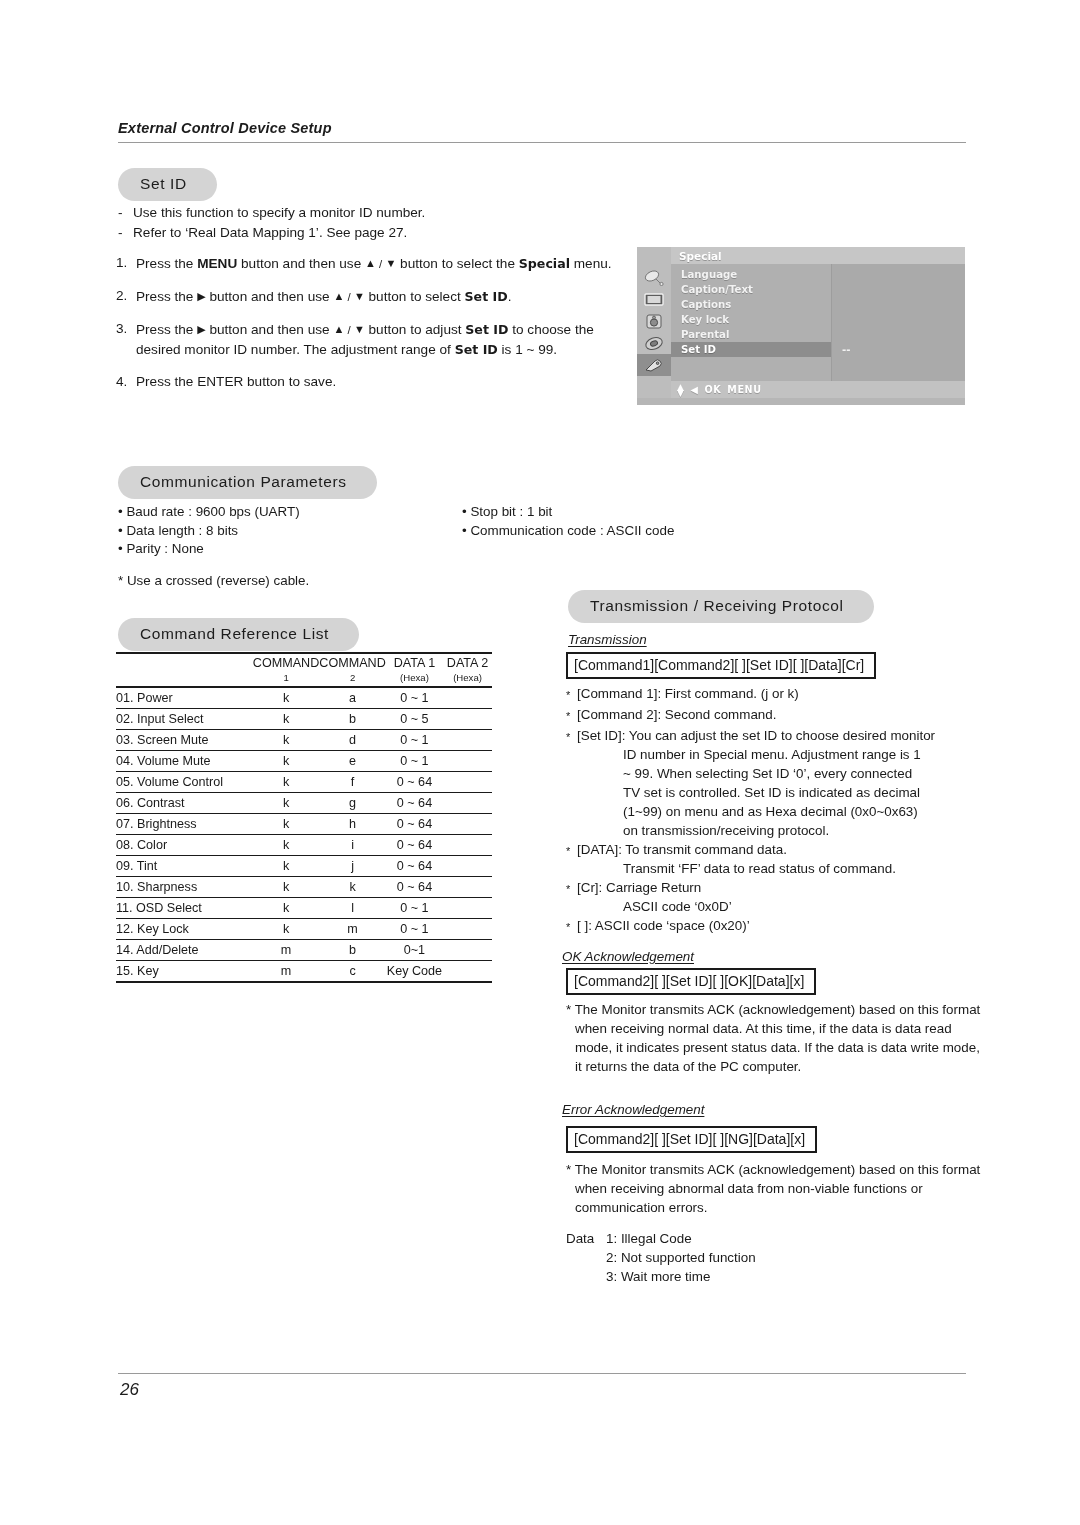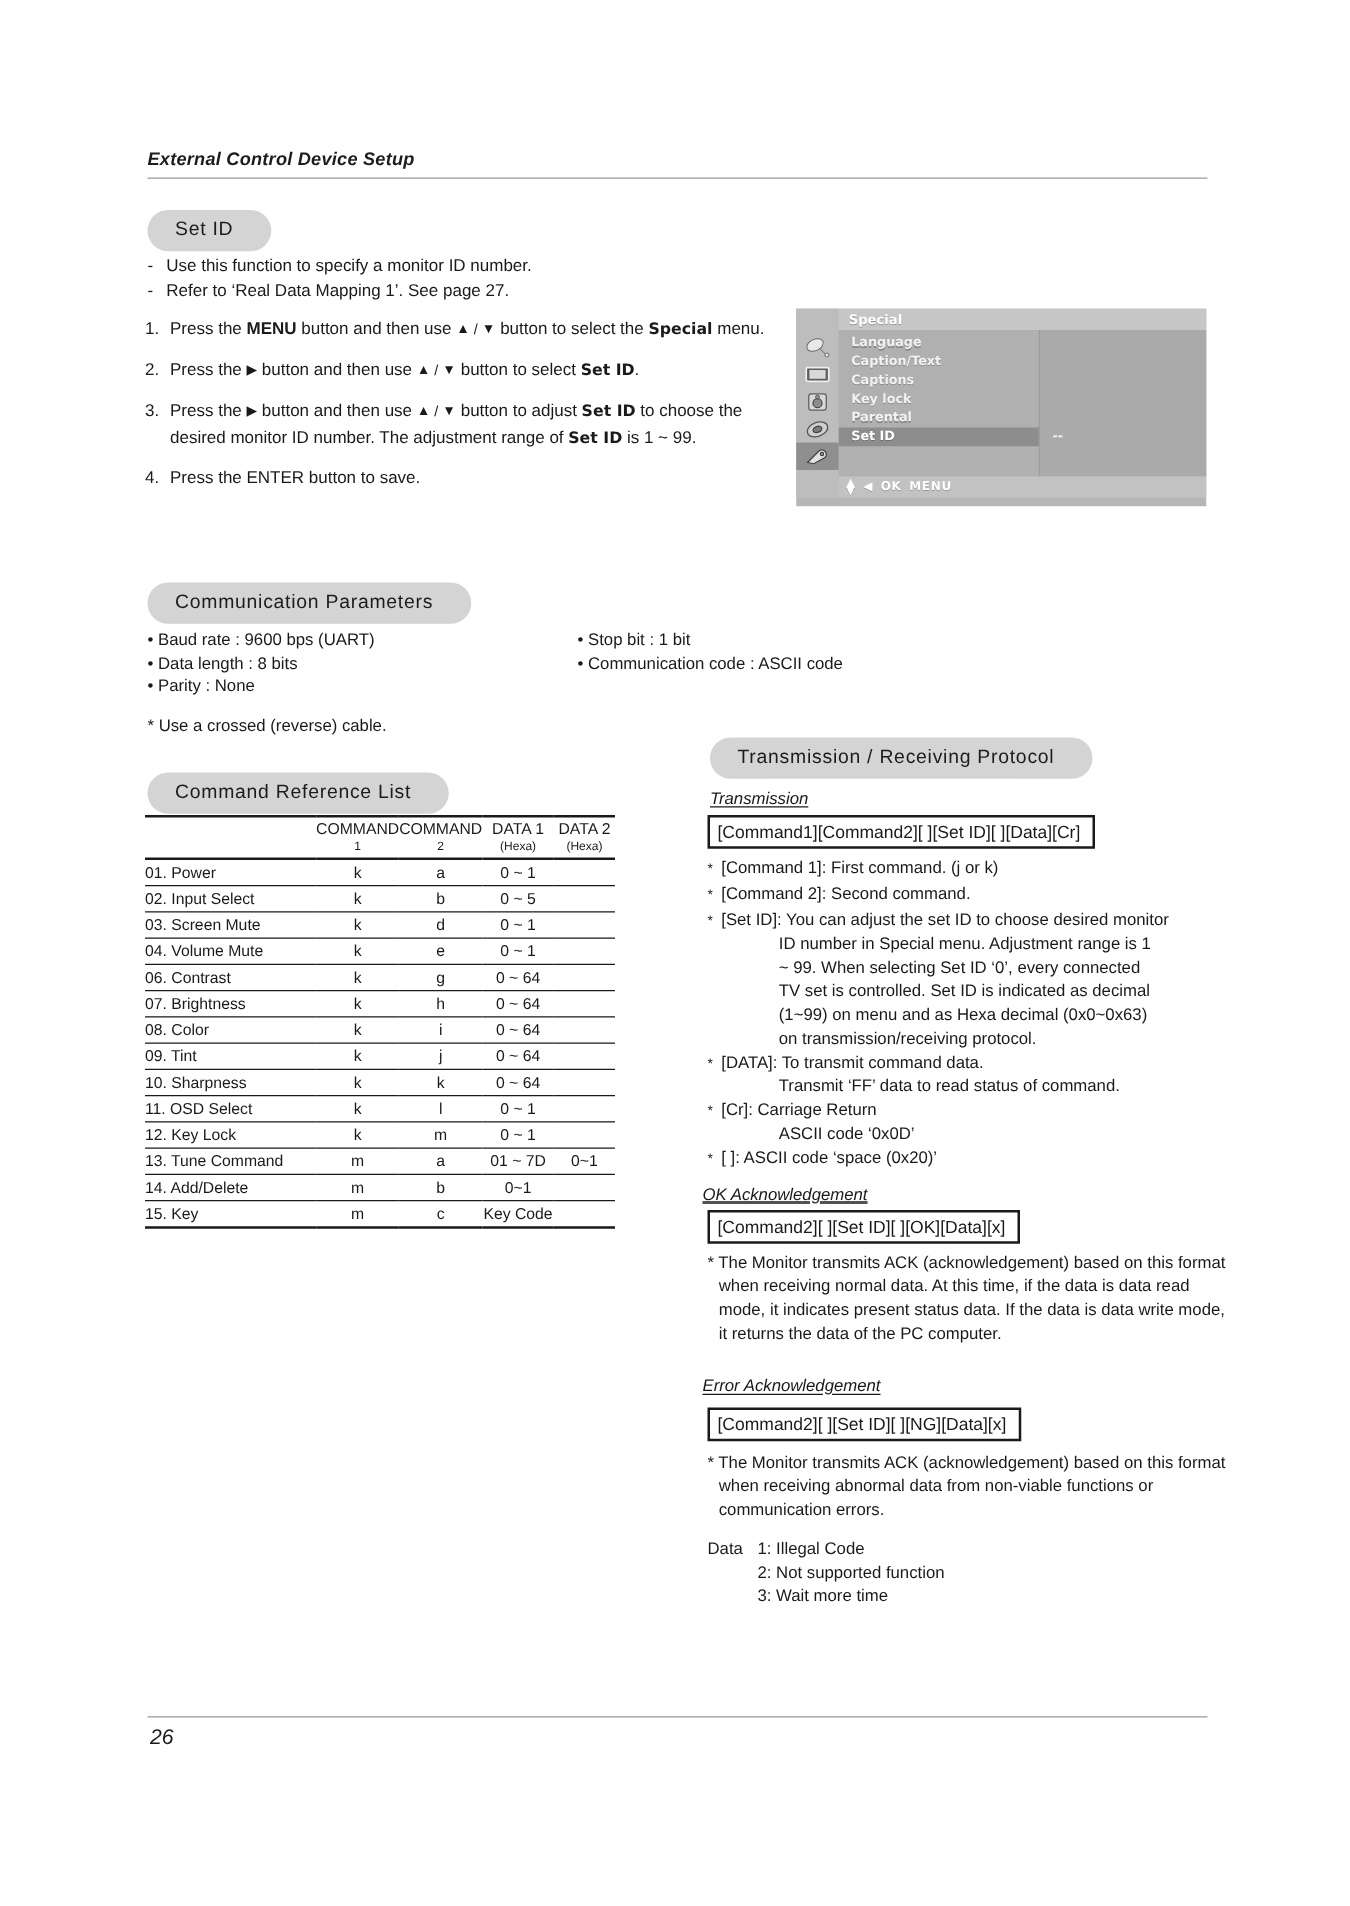--- a/index.html
+++ b/index.html
@@ -447,20 +447,27 @@
           <td class="c-d2"></td>
         </tr>
         <tr>
           <td class="c-name">04. Volume Mute</td>
           <td class="c-c1">k</td>
           <td class="c-c2">e</td>
           <td class="c-d1">0 ~ 1</td>
           <td class="c-d2"></td>
         </tr>
         <tr>
+          <td class="c-name">05. Volume Control</td>
+          <td class="c-c1">k</td>
+          <td class="c-c2">f</td>
+          <td class="c-d1">0 ~ 64</td>
+          <td class="c-d2"></td>
+        </tr>
+        <tr>
           <td class="c-name">06. Contrast</td>
           <td class="c-c1">k</td>
           <td class="c-c2">g</td>
           <td class="c-d1">0 ~ 64</td>
           <td class="c-d2"></td>
         </tr>
         <tr>
           <td class="c-name">07. Brightness</td>
           <td class="c-c1">k</td>
           <td class="c-c2">h</td>
@@ -494,27 +501,20 @@
           <td class="c-c2">l</td>
           <td class="c-d1">0 ~ 1</td>
           <td class="c-d2"></td>
         </tr>
         <tr>
           <td class="c-name">12. Key Lock</td>
           <td class="c-c1">k</td>
           <td class="c-c2">m</td>
           <td class="c-d1">0 ~ 1</td>
           <td class="c-d2"></td>
-        </tr>
-        <tr>
-          <td class="c-name">13. Tune Command</td>
-          <td class="c-c1">m</td>
-          <td class="c-c2">a</td>
-          <td class="c-d1">01 ~ 7D</td>
-          <td class="c-d2">0~1</td>
         </tr>
         <tr>
           <td class="c-name">14. Add/Delete</td>
           <td class="c-c1">m</td>
           <td class="c-c2">b</td>
           <td class="c-d1">0~1</td>
           <td class="c-d2"></td>
         </tr>
         <tr>
           <td class="c-name">15. Key</td>
@@ -558,21 +558,21 @@
       <div class="bl">
         <span class="bl-star">*</span>
         <span class="bl-body"><span>[Cr]: Carriage Return</span><span class="indent" style="padding-left: 46px;">ASCII code ‘0x0D’</span></span>
       </div>
       <div class="bl">
         <span class="bl-star">*</span>
         <span class="bl-body"><span>[   ]: ASCII code ‘space (0x20)’</span></span>
       </div>
     </div>
 
-  <div class="blk" style="left:562px; top:947px;text-decoration:underline;">
+  <div class="blk" style="left:562px; top:947px;">
     <span class="sub-italic">OK Acknowledgement</span>
   </div>
   <div class="blk" style="left:566px; top:968px;">
     <span class="proto-box">[Command2][  ][Set ID][  ][OK][Data][x]</span>
   </div>
   <div class="blk" style="left:566px; top:1000px; width:406px; font-size:13.4px; line-height:19px; text-indent:-9px; padding-left:9px;">* The Monitor transmits ACK (acknowledgement) based on this format when receiving normal data. At this time, if the data is data read mode, it indicates present status data. If the data is data write mode, it returns the data of the PC computer.</div>
 
   <div class="blk" style="left:562px; top:1100px;">
     <span class="sub-italic">Error Acknowledgement</span>
   </div>

